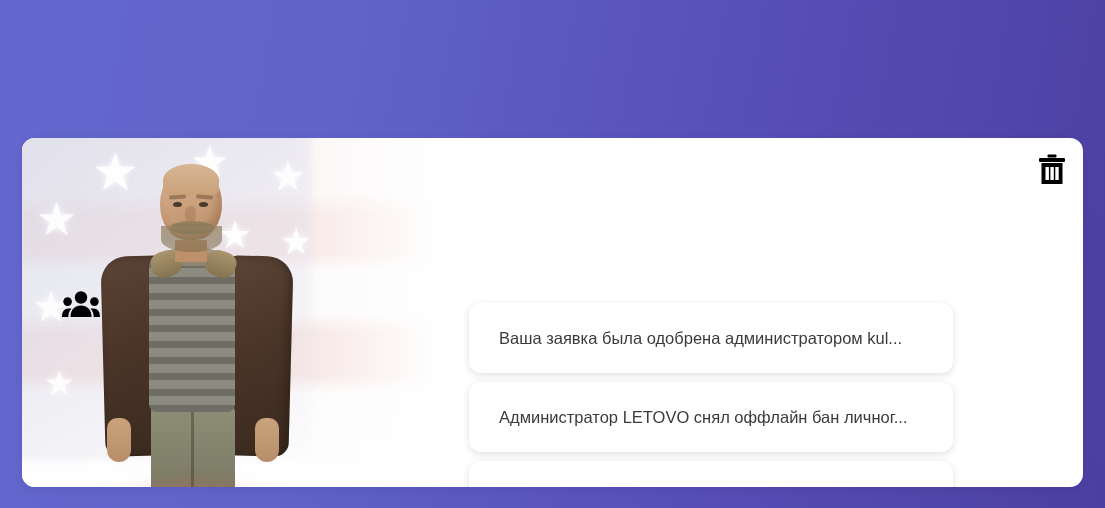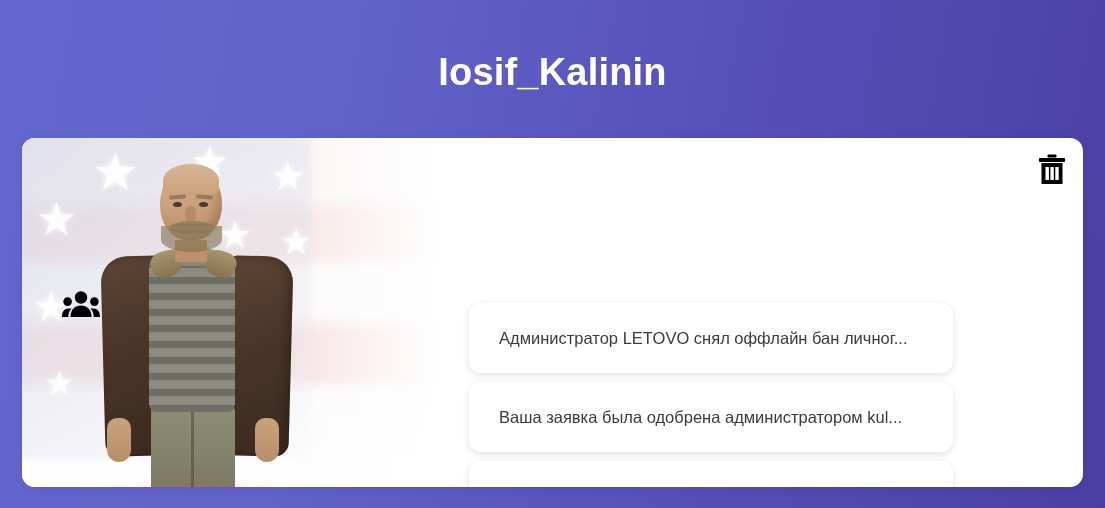--- a/index.html
+++ b/index.html
@@ -258,21 +258,20 @@
     white-space: nowrap;
     overflow: hidden;
     text-overflow: ellipsis;
   }
 </style>
 </head>
 <body>
 
 <div id="app">
 
-  <div class="page-title">Iosif_Kalinin</div>
 
   <div class="panel">
 
     <div class="flag-area">
       <div class="flag-stripes"></div>
       <div class="flag-canton"></div>
 
       <div class="star" style="left:70px; top:8px; font-size:52px;">★</div>
       <div class="star" style="left:168px; top:2px; font-size:44px;">★</div>
       <div class="star" style="left:248px; top:18px; font-size:40px;">★</div>
@@ -323,24 +322,24 @@
       <rect x="10.5" y="0.5" width="9" height="3" rx="1" fill="#000000"></rect>
       <rect x="2" y="4" width="26" height="4" rx="1" fill="#000000"></rect>
       <path d="M4.5 9 H25.5 V30 H4.5 Z" fill="#000000"></path>
       <rect x="8.5" y="13" width="3.4" height="13" fill="#ffffff"></rect>
       <rect x="13.4" y="13" width="3.4" height="13" fill="#ffffff"></rect>
       <rect x="18.3" y="13" width="3.4" height="13" fill="#ffffff"></rect>
     </svg>
 
     <div class="notif-list">
       <div class="notif-card">
-        <span class="notif-text">Администратор LETOVO снял оффлайн бан личног...</span>
+        <span class="notif-text">Ваша заявка была одобрена администратором kul...</span>
       </div>
       <div class="notif-card">
-        <span class="notif-text">Ваша заявка была одобрена администратором kul...</span>
+        <span class="notif-text">Администратор LETOVO снял оффлайн бан личног...</span>
       </div>
       <div class="notif-card">
         <span class="notif-text">Администратор LETOVO выдал оффлайн бан лично...</span>
       </div>
 
     </div>
 
   </div>
 </div>
 

